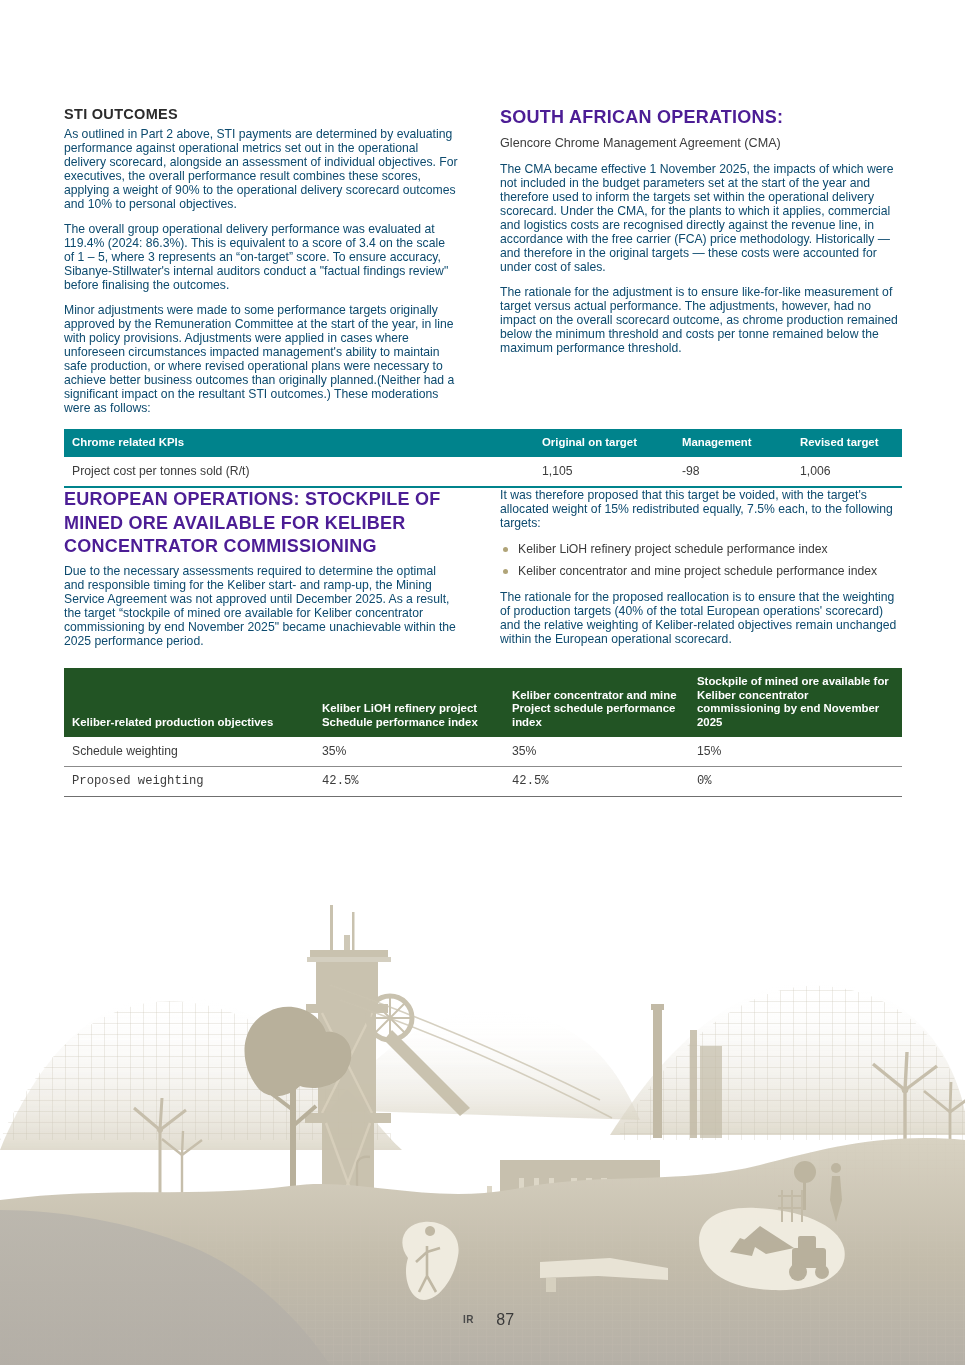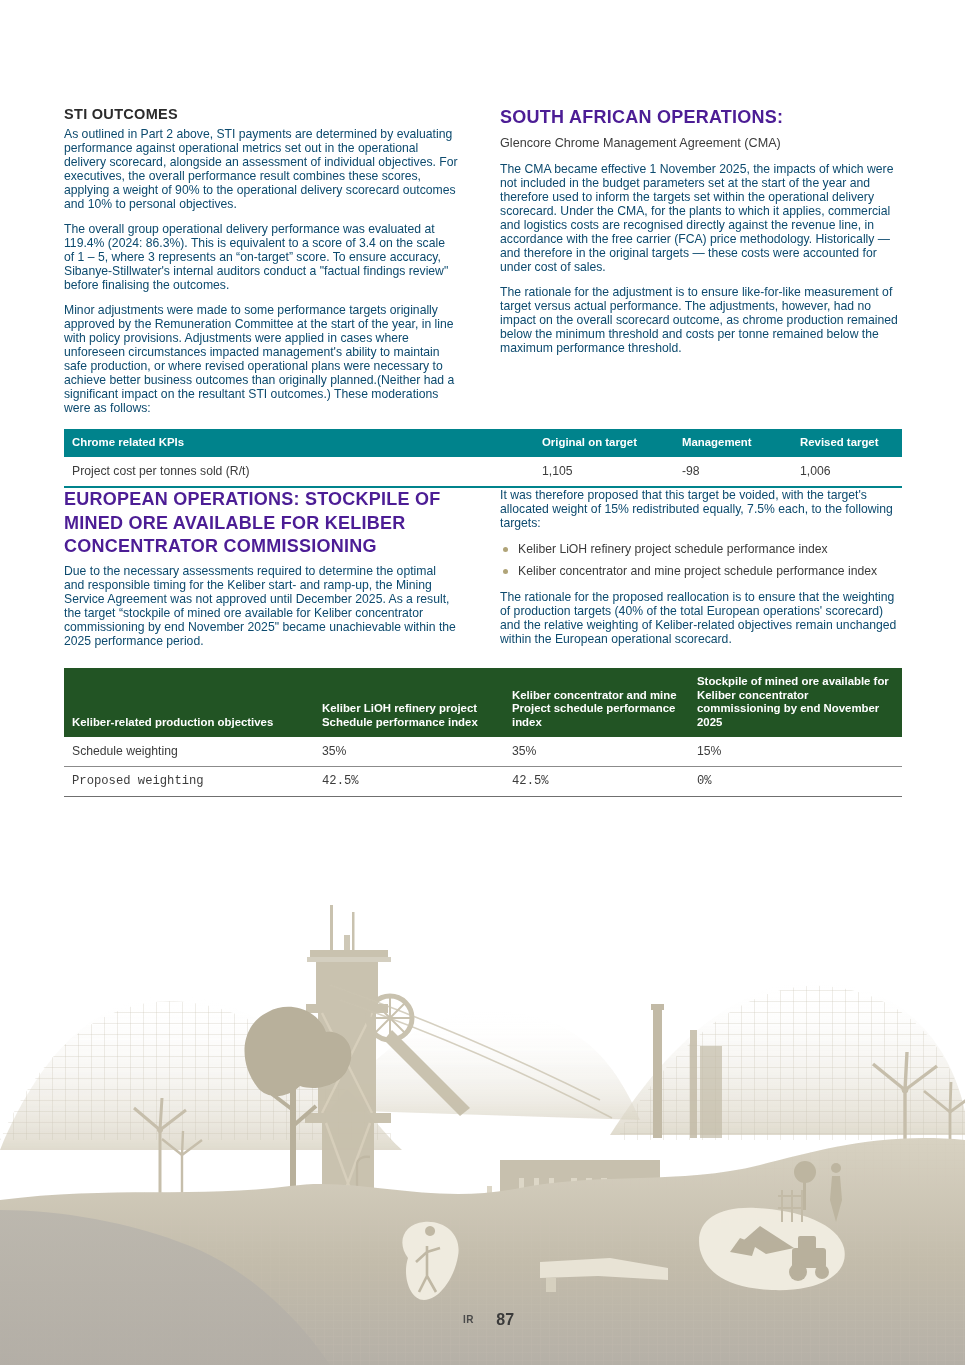--- a/index.html
+++ b/index.html
@@ -152,21 +152,21 @@
     font-size: 10px;
     font-weight: 700;
     color: #4a4a4a;
     letter-spacing: 0.5px;
     margin-right: 18px;
     vertical-align: middle;
     padding-left: 12px;
   }
   .footer .pageno {
     font-size: 16px;
-    font-weight: 700;
+    font-weight: 400;
     color: #3a3a3a;
     vertical-align: middle;
   }
 </style>
 </head>
 <body>
 
 <svg id="illustration" viewBox="0 0 965 1365" preserveAspectRatio="none">
   <defs>
     <linearGradient id="gradGround" x1="0" y1="0" x2="0" y2="1">

